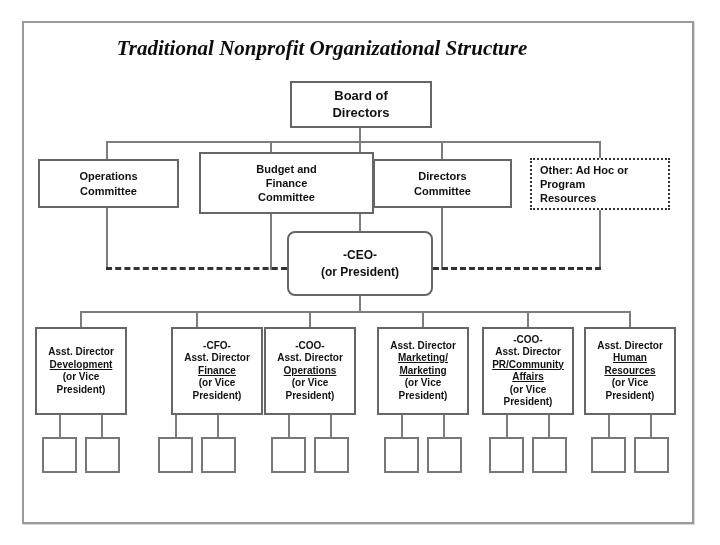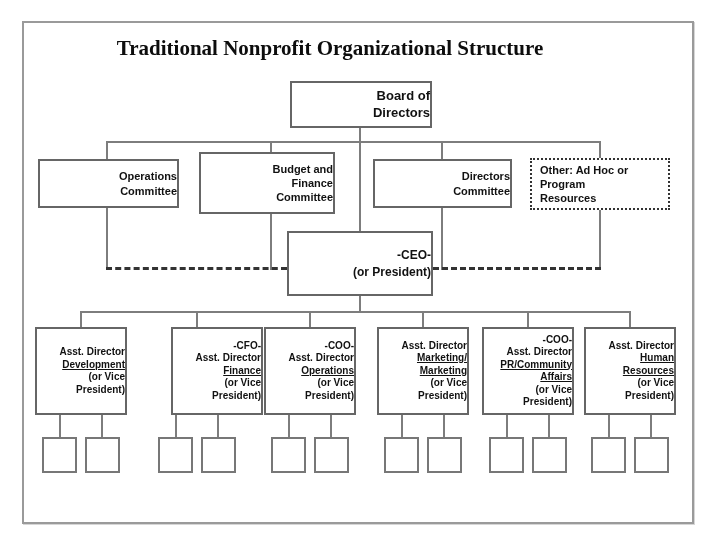--- a/index.html
+++ b/index.html
@@ -1,34 +1,34 @@
 <!DOCTYPE html>
 <html><head>
 <meta charset="utf-8">
 <style>
   html,body{margin:0;padding:0;background:#fff;}
   #stage{position:relative;width:720px;height:545px;background:#ffffff;overflow:hidden;
          font-family:"Liberation Sans",sans-serif;color:#111;}
   #frame{position:absolute;left:22px;top:21px;width:668px;height:499px;
          border:2px solid #9a9a9a;box-shadow:1px 1px 0 #d6d6d6;background:#fff;}
-  #title{position:absolute;left:8px;top:36px;width:644px;text-align:center;
-         font-family:"Liberation Serif",serif;font-weight:bold;font-size:21px;color:#0d0d0d;}
+  #title{position:absolute;left:0;top:36px;width:644px;text-align:center;
+         font-family:"Liberation Serif",serif;font-weight:bold;font-size:21px;color:#0d0d0d;font-style:italic;}
   .box{position:absolute;background:#fff;border:2px solid #666;box-sizing:border-box;
-       display:flex;flex-direction:column;align-items:flex-end;justify-content:center;
+       display:flex;flex-direction:column;align-items:center;justify-content:center;
        text-align:center;font-weight:bold;z-index:2;}
   .ln{display:block;}
   .u{text-decoration:underline;}
   .board{left:290px;top:81px;width:142px;height:47px;font-size:13px;line-height:1.3;}
   .committee{font-size:11px;line-height:1.3;}
   .c-fund{left:38px;top:159px;width:141px;height:49px;}
-  .c-budget{left:199px;top:152px;width:136px;height:62px;}
+  .c-budget{left:199px;top:152px;width:175px;height:62px;}
   .c-nom{left:373px;top:159px;width:139px;height:49px;}
   .c-other{left:530px;top:158px;width:140px;height:52px;border:2px dotted #333;
            align-items:flex-start;text-align:left;padding-left:8px;}
-  .ceo{left:287px;top:231px;width:146px;height:65px;font-size:12px;line-height:1.35;}
+  .ceo{left:287px;top:231px;width:146px;height:65px;font-size:12px;line-height:1.35;border-radius:8px;}
   .director{top:327px;width:92px;height:88px;font-size:10px;line-height:1.25;}
   .d1{left:35px;}.d2{left:151px;margin-left:20px;}.d3{left:264px;}.d4{left:377px;}.d5{left:482px;}.d6{left:584px;}
   .smallbox{position:absolute;top:437px;width:35px;height:36px;background:#fff;
             border:2px solid #777;box-sizing:border-box;z-index:2;}
   .line{position:absolute;background:#7d7d7d;z-index:1;}
   .dash{position:absolute;height:0;border-top:3px dashed #333;z-index:1;background:none;}
 </style>
 </head>
 <body>
 

